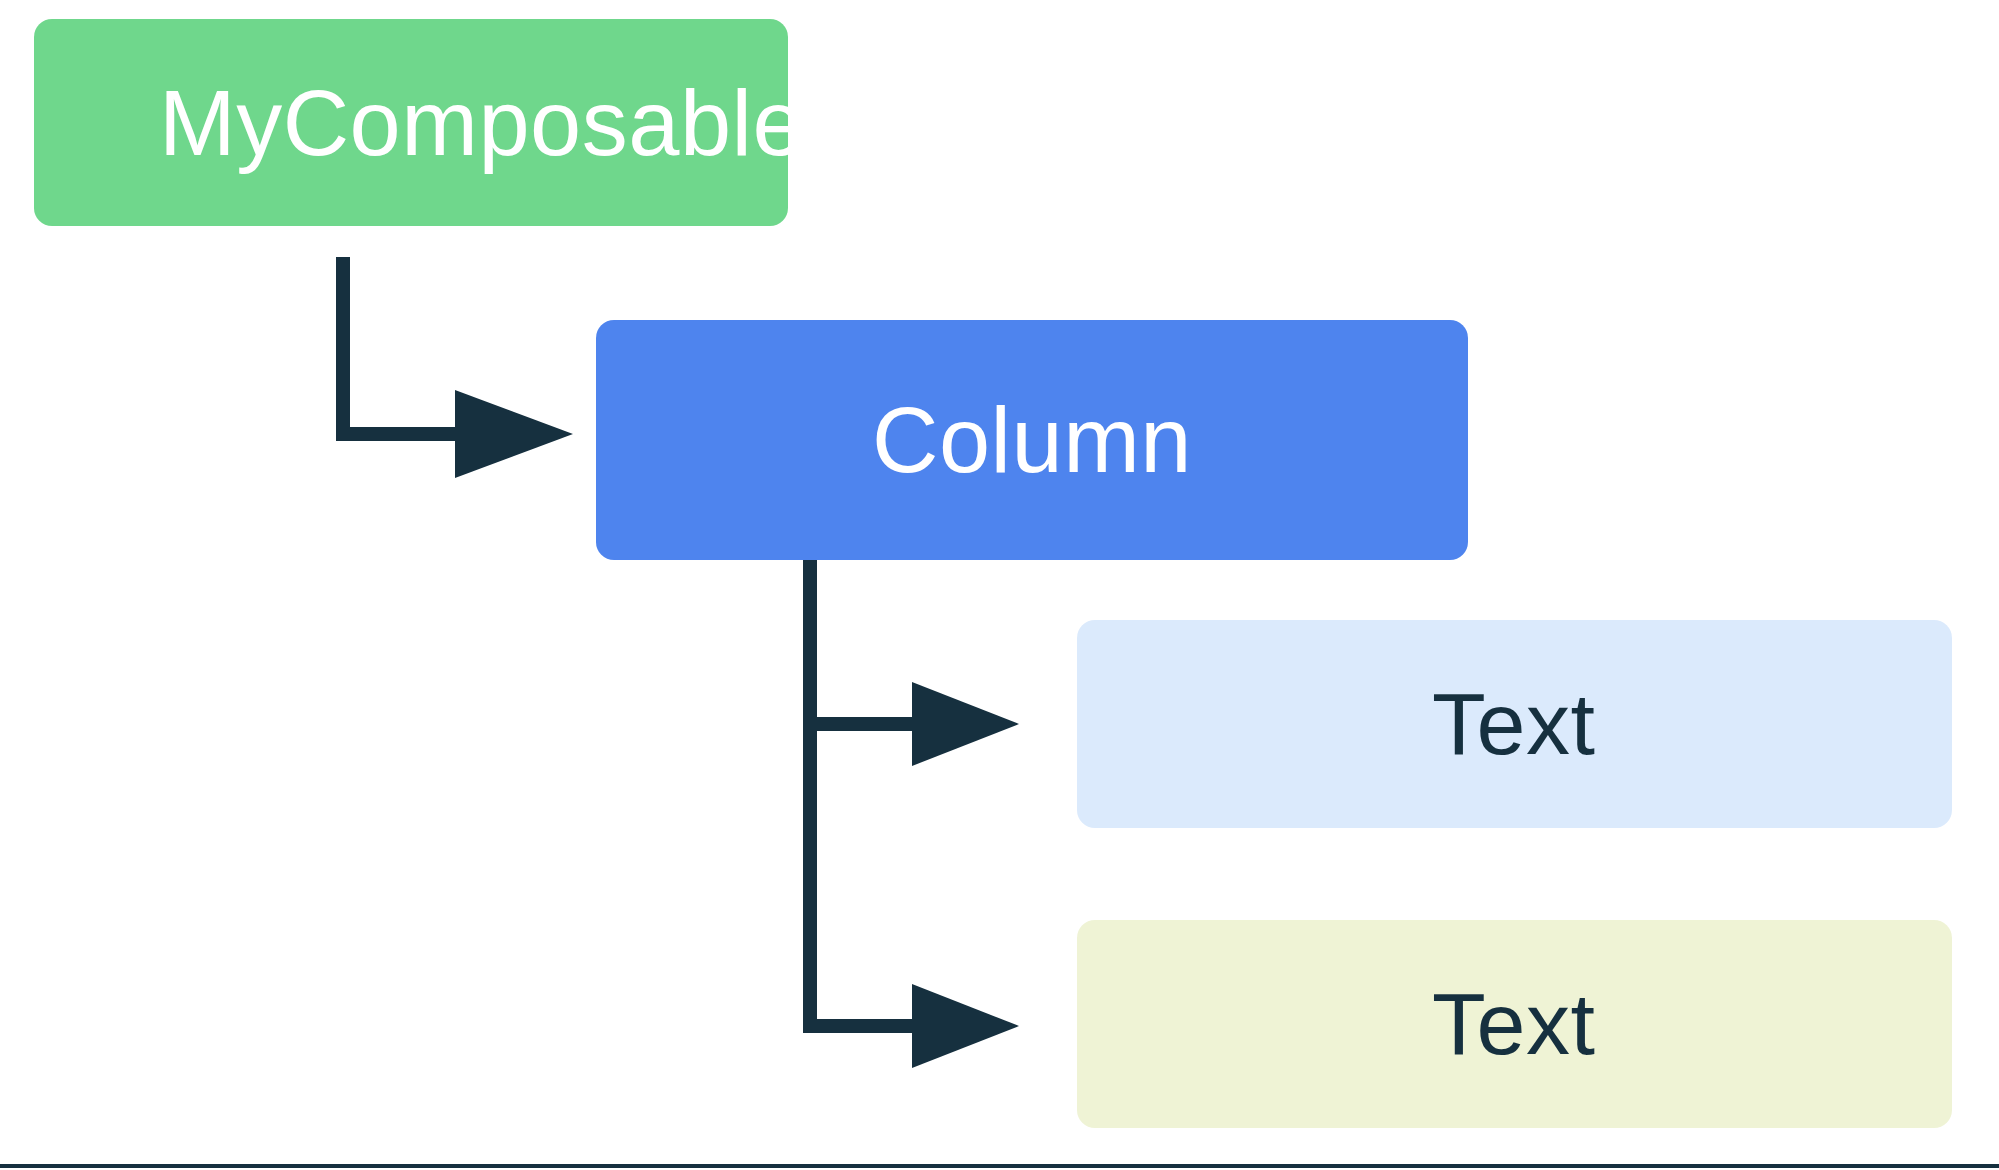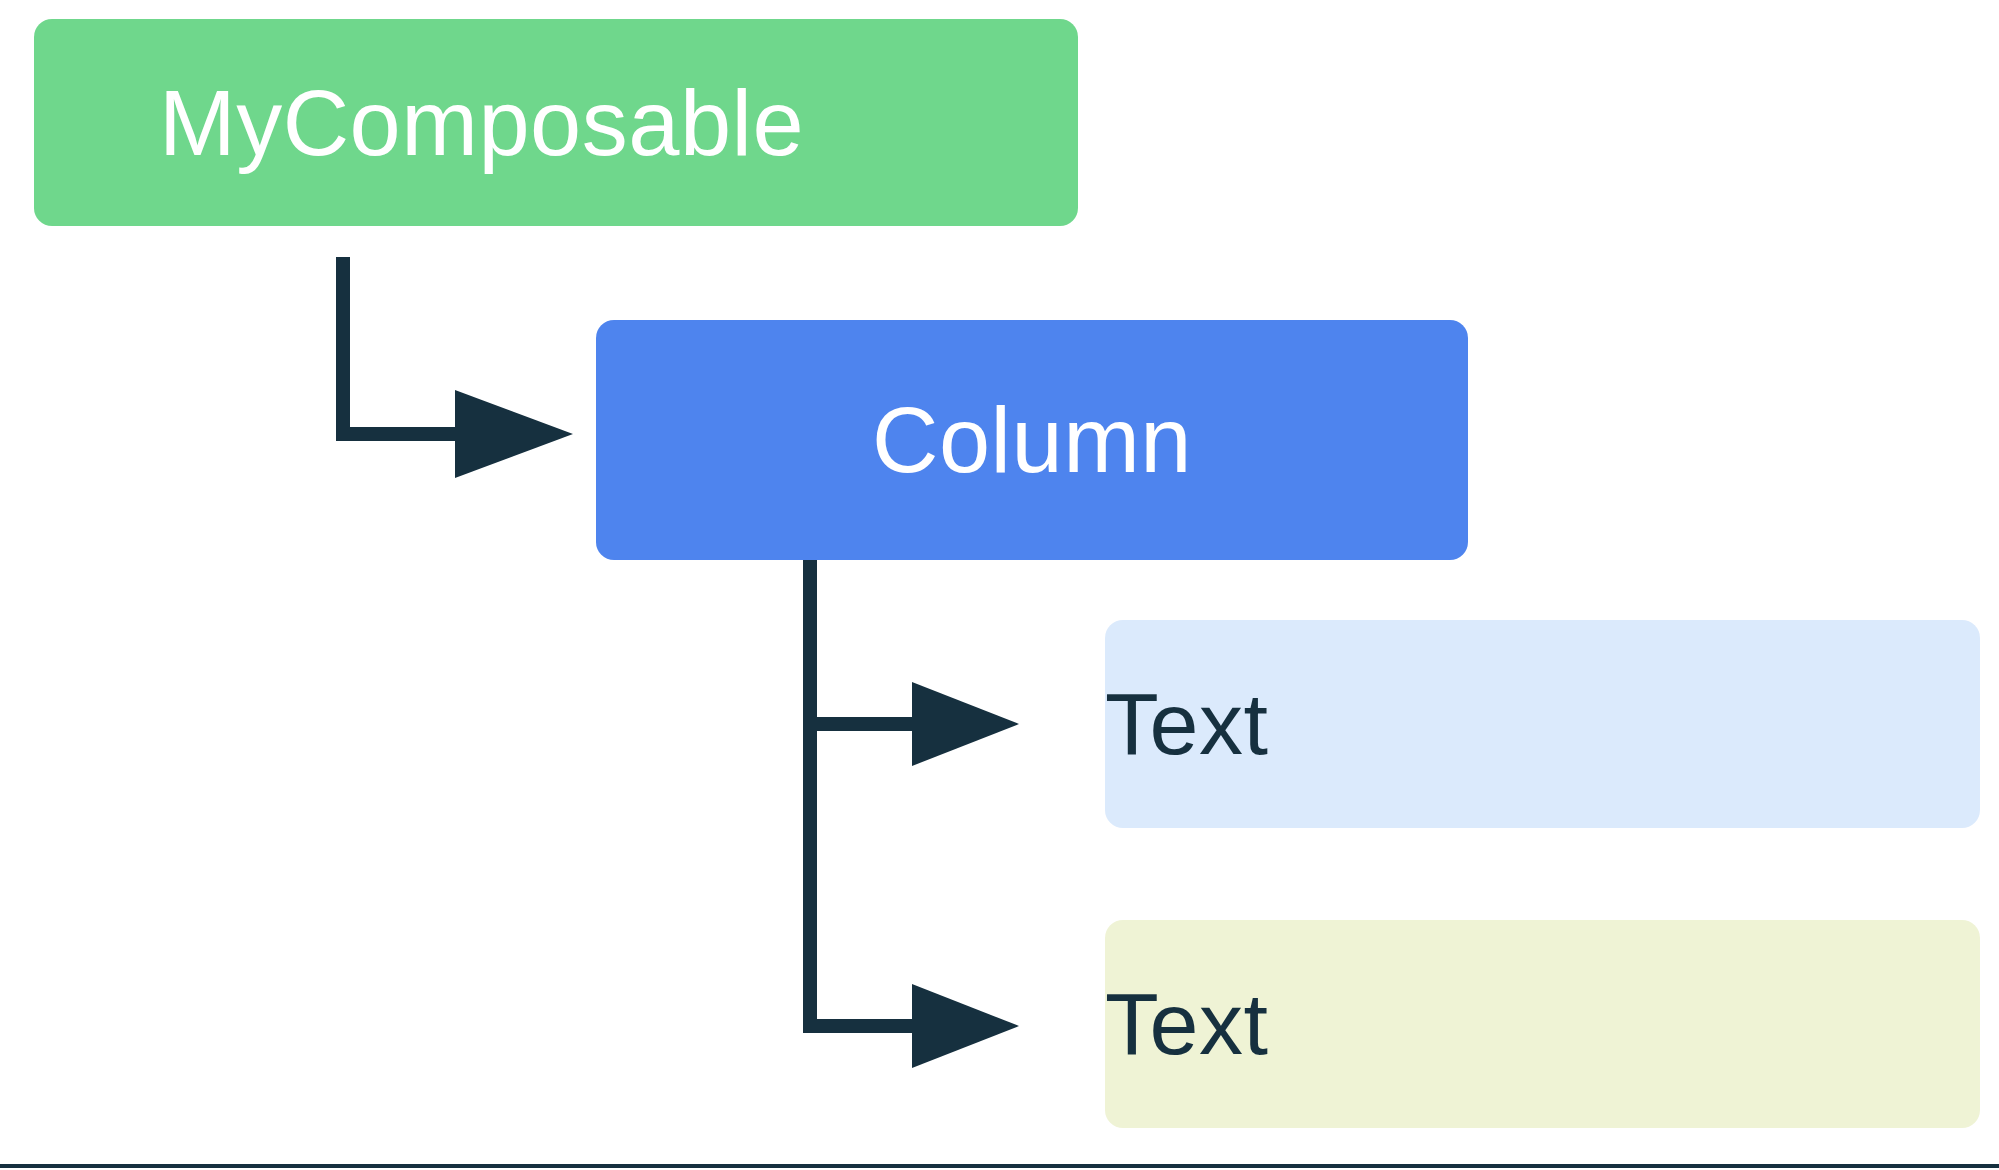--- a/index.html
+++ b/index.html
@@ -28,21 +28,21 @@
   .node-label {
     font-family: "Liberation Sans", sans-serif;
     font-weight: 400;
     letter-spacing: 0.5px;
     line-height: 1;
   }
   
   #node-root {
     left: 34px;
     top: 19px;
-    width: 1044px;
+    width: 754px;
     height: 207px;
     background: #6FD78C;
     justify-content: flex-start;
     padding-left: 125px;
   }
   #node-root .node-label {
     color: #ffffff;
     font-size: 92px;
   }
   
@@ -57,21 +57,21 @@
   #node-column .node-label {
     color: #ffffff;
     font-size: 92px;
   }
   
   .node-leaf {
     left: 1077px;
     width: 875px;
     height: 208px;
     justify-content: flex-start;
-    margin-left: 28px;
+    padding-left: 355px;
   }
   #node-text-1 {
     top: 620px;
     background: #DBEAFC;
   }
   #node-text-2 {
     top: 920px;
     background: #EFF3D5;
   }
   .node-leaf .node-label {

